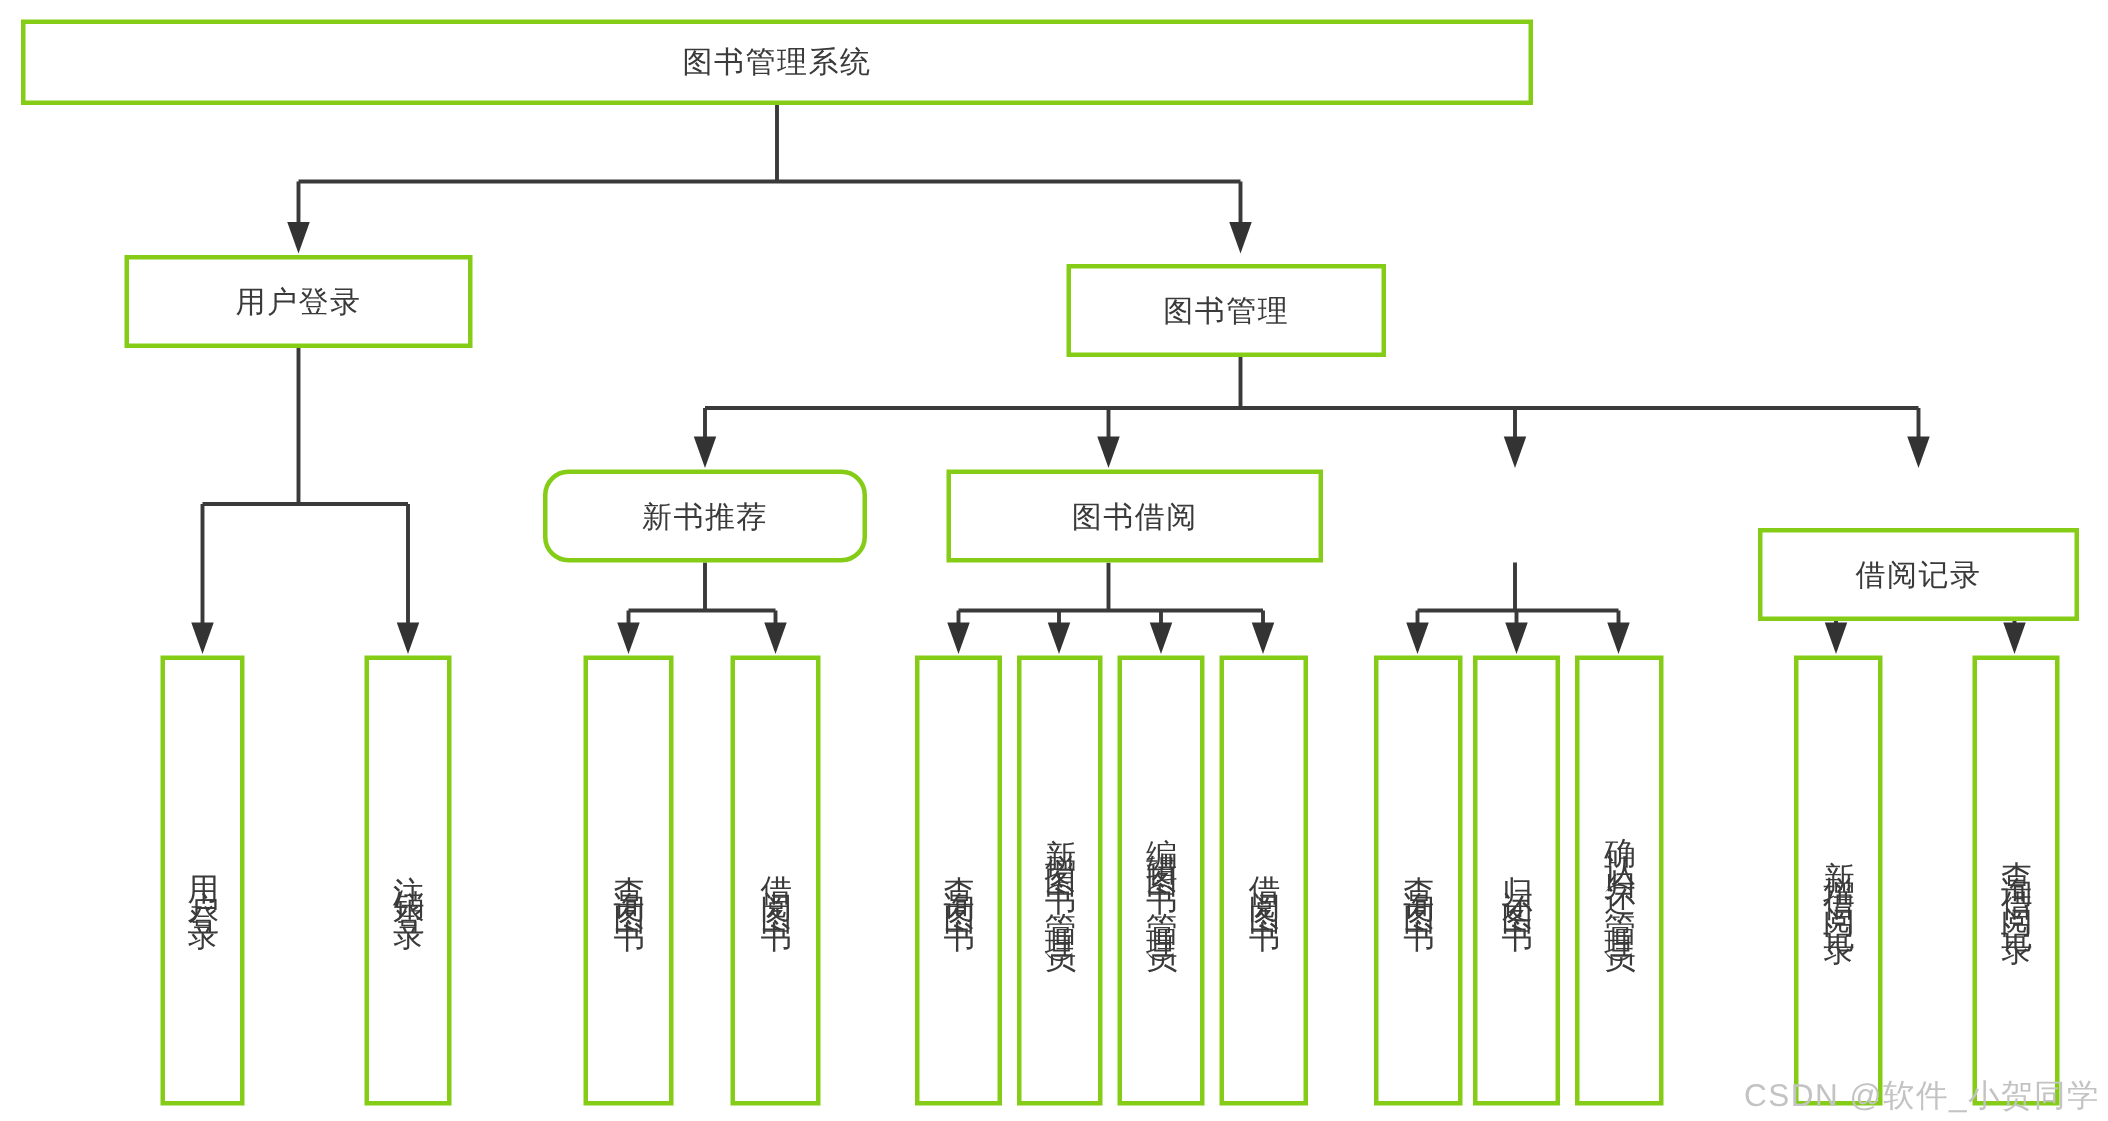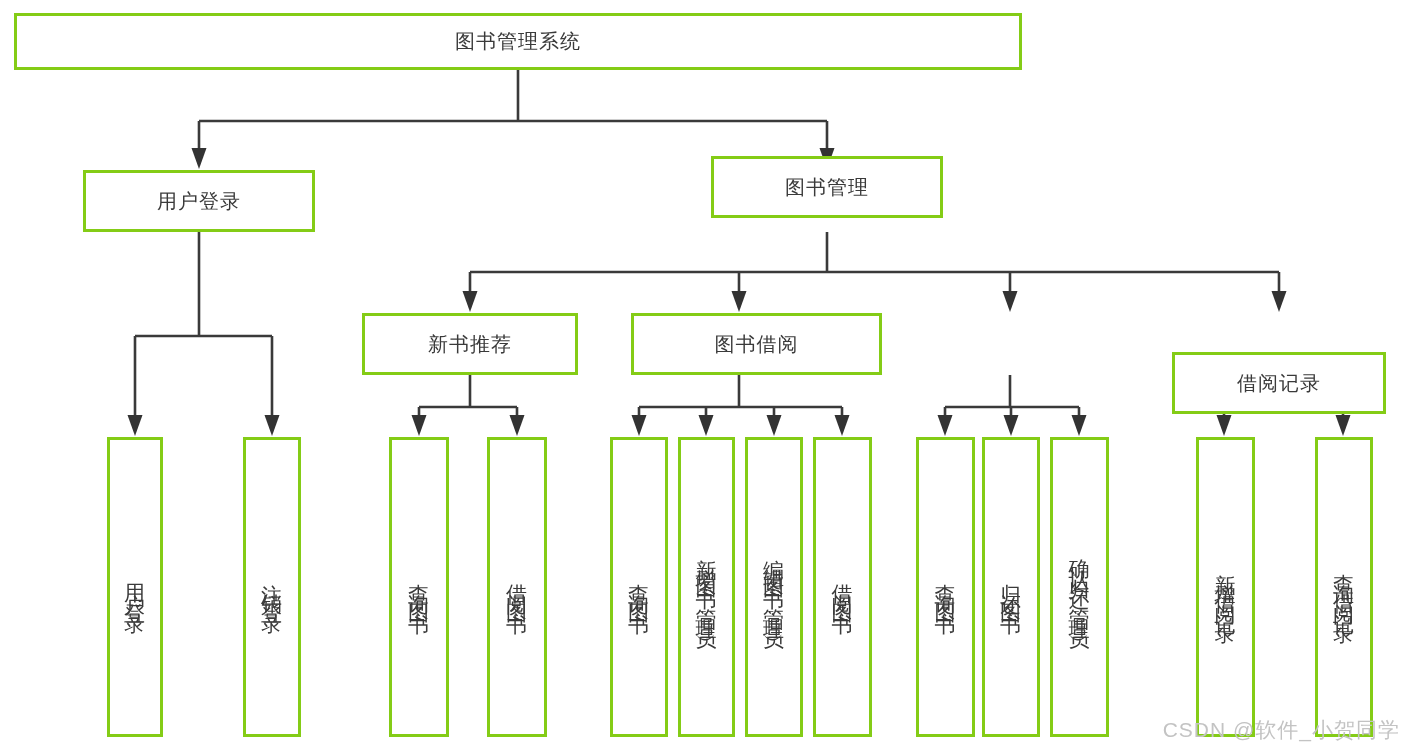--- a/index.html
+++ b/index.html
@@ -113,25 +113,25 @@
     </g>
   </svg>
 
   <div class="box" style="left:14px; top:13px; width:1008px; height:57px;">
     <span class="h-label">图书管理系统</span>
   </div>
 
   <div class="box" style="left:83px; top:170px; width:232px; height:62px;">
     <span class="h-label">用户登录</span>
   </div>
-  <div class="box" style="left:711px; top:156px; width:232px; height:62px;">
+  <div class="box" style="left:711px; top:176px; width:213px; height:62px;">
     <span class="h-label">图书管理</span>
   </div>
 
-  <div class="box" style="left:362px; top:313px; width:216px; height:62px;">
+  <div class="box" style="left:362px; top:313px; width:216px; height:62px;border-radius:17px;">
     <span class="h-label">新书推荐</span>
   </div>
   <div class="box" style="left:631px; top:313px; width:251px; height:62px;">
     <span class="h-label">图书借阅</span>
   </div>
   <div class="box" style="left:1172px; top:313px; width:214px; height:62px;margin-top:39px;">
     <span class="h-label">借阅记录</span>
   </div>
 
   <div class="box leaf" style="left:107px; top:437px; width:56px; height:300px;">

